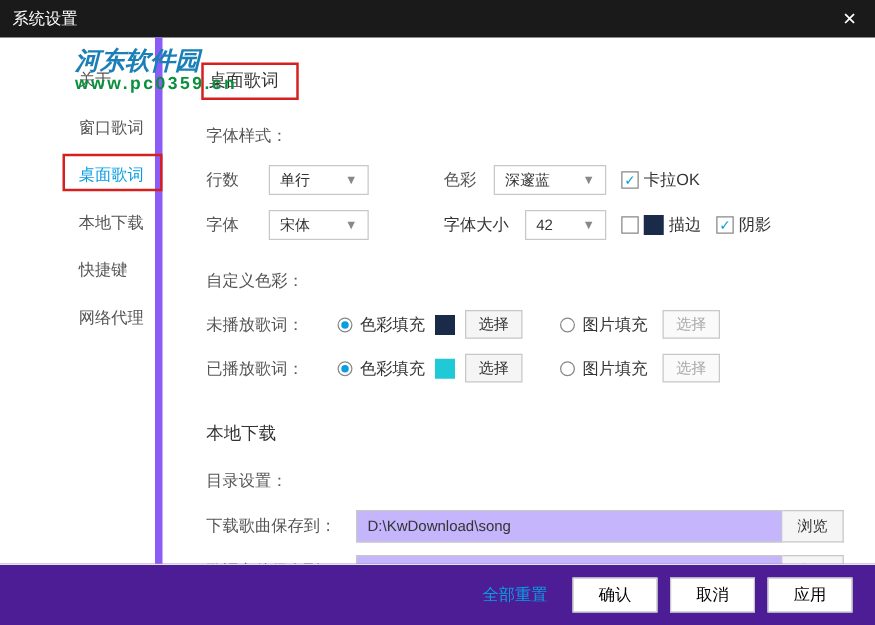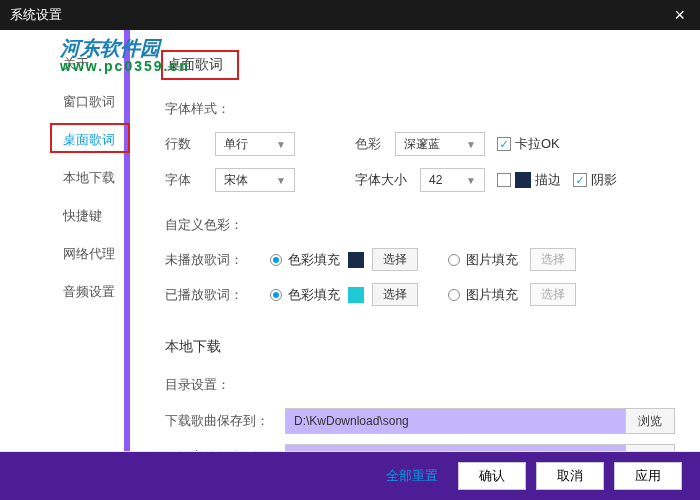--- a/index.html
+++ b/index.html
@@ -57,21 +57,20 @@
   <div class="sidebar">
     <div class="sidebar-item"><span>关于</span></div>
     <div class="sidebar-item"><span>窗口歌词</span></div>
     <div class="sidebar-item active" style="position:relative;">
       <span>桌面歌词</span>
       <span class="sidebar-highlight" style="left:22px;top:2px;width:80px;height:30px;"></span>
     </div>
     <div class="sidebar-item"><span>本地下载</span></div>
     <div class="sidebar-item"><span>快捷键</span></div>
     <div class="sidebar-item"><span>网络代理</span></div>
-    <div class="sidebar-item"><span>音频设置</span></div>
   </div>
 
   <div class="content">
     <div class="section-title hi">桌面歌词</div>
 
     <div class="sub-title">字体样式：</div>
 
     <div class="row">
       <span class="label">行数</span>
       <div class="select" style="width:80px">

